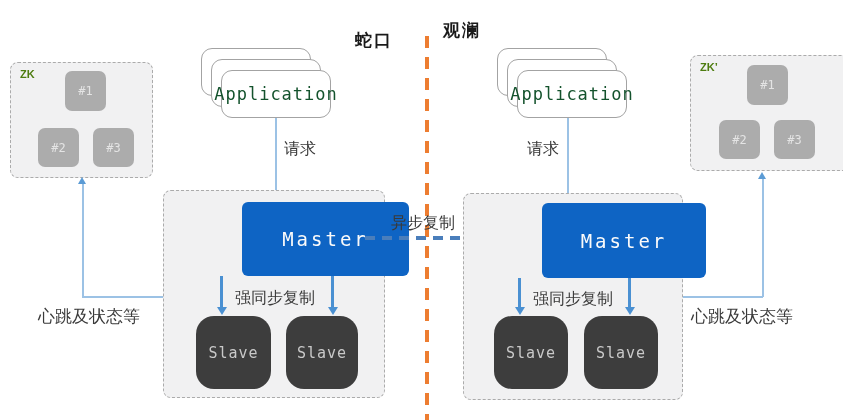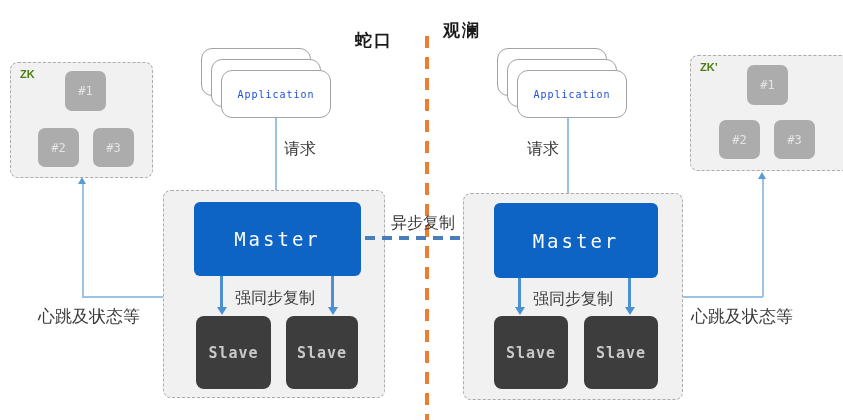--- a/index.html
+++ b/index.html
@@ -11,26 +11,26 @@
   .cn{position:absolute;white-space:nowrap;font-size:16px;color:#3a3a3a;}
   .site-label{font-size:17px;font-weight:600;color:#1a1a1a;letter-spacing:2px;}
   
   .dashed-box{position:absolute;background:#F1F1F2;border:1px dashed #ABABAB;border-radius:8px;box-sizing:border-box;}
   .zk-label{position:absolute;top:5px;left:9px;font-weight:700;font-size:11px;color:#4d7c0f;}
   .zk-node{position:absolute;background:#ACACAC;border-radius:7px;color:#E4E4E4;
     display:flex;align-items:center;justify-content:center;font-size:12px;}
   
   .app-card{position:absolute;width:110px;height:48px;background:#ffffff;border:1px solid #A3A3A3;
     border-radius:11px;box-sizing:border-box;display:flex;align-items:center;justify-content:center;}
-  .app-text{color:#1d4ed8;font-size:10px;letter-spacing:1px;}
+  .app-text{color:#14532d;font-size:17px;letter-spacing:1px;}
   
   .master{position:absolute;background:#0E64C4;border-radius:6px;color:#FAFAFA;
-    display:flex;align-items:center;justify-content:center;font-size:19px;letter-spacing:3px;}
-  .slave{position:absolute;background:#3D3D3D;border-radius:8px;color:#C9C9C9;
-    display:flex;align-items:center;justify-content:center;font-size:15px;letter-spacing:1px;font-weight:bold;}
+    display:flex;align-items:center;justify-content:center;font-size:19px;letter-spacing:3px;margin-left:48px;}
+  .slave{position:absolute;background:#3D3D3D;border-radius:18px;color:#C9C9C9;
+    display:flex;align-items:center;justify-content:center;font-size:15px;letter-spacing:1px;}
   
   .vline{position:absolute;width:2px;background:#9CC2E5;}
   .hline{position:absolute;height:2px;background:#9CC2E5;}
   .sync-line{position:absolute;width:3px;background:#4A90D2;}
   .arrow-down-sync{position:absolute;width:0;height:0;border-left:5px solid transparent;
     border-right:5px solid transparent;border-top:8px solid #4A90D2;}
   .arrow-down-light{position:absolute;width:0;height:0;border-left:4px solid transparent;
     border-right:4px solid transparent;border-top:6px solid #5B9BD5;}
   .arrow-up-light{position:absolute;width:0;height:0;border-left:4.5px solid transparent;
     border-right:4.5px solid transparent;border-bottom:7px solid #5B9BD5;}

